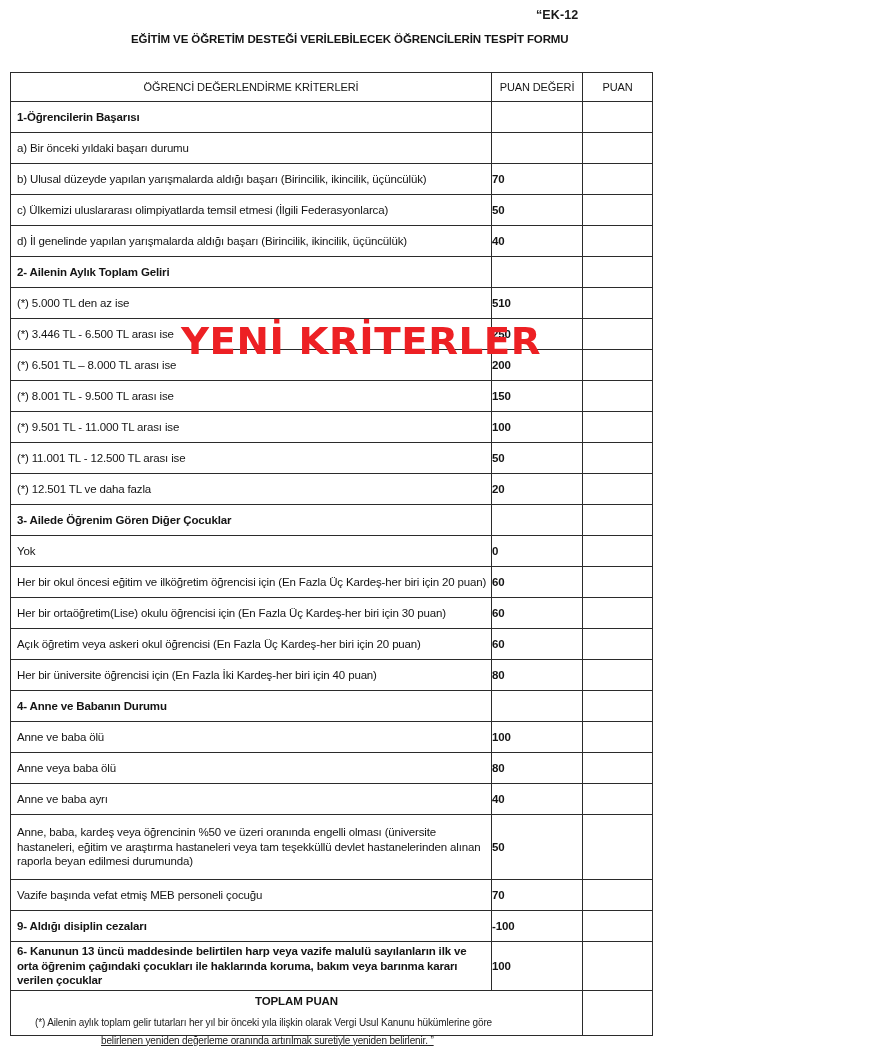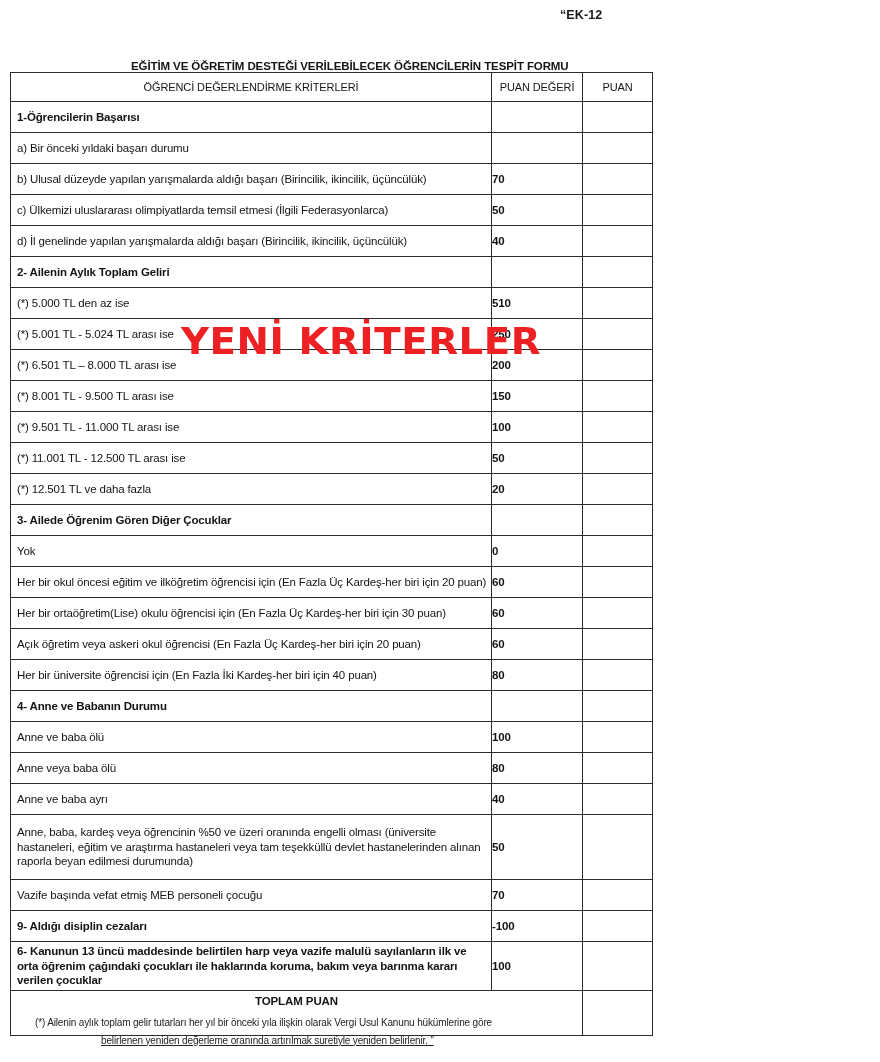--- a/index.html
+++ b/index.html
@@ -20,32 +20,32 @@
   .page {
     position: relative;
     width: 880px;
     height: 1062px;
   }
 
   
   .ek-label {
     position: absolute;
     top: 8px;
-    left: 560px;
+    left: 536px;
     font-size: 12.5px;
     font-weight: bold;
     letter-spacing: 0.1px;
     color: #1a1a1a;
     white-space: nowrap;
   }
 
   
   .doc-title {
     position: absolute;
-    top: 60px;
+    top: 33px;
     left: 131px;
     font-size: 11.5px;
     font-weight: bold;
     letter-spacing: -0.1px;
     color: #151515;
     white-space: nowrap;
   }
 
   
   .tbl-wrap {
@@ -199,21 +199,21 @@
             <td class="crit">2- Ailenin Aylık Toplam Geliri</td>
             <td class="val"></td>
             <td class="puan"></td>
           </tr>
           <tr class="datarow">
             <td class="crit">(*) 5.000 TL den az ise</td>
             <td class="val">510</td>
             <td class="puan"></td>
           </tr>
           <tr class="datarow">
-            <td class="crit">(*) 5.001 TL - 5.024 TL arası ise</td>
+            <td class="crit">(*) 3.446 TL - 6.500 TL arası ise</td>
             <td class="val">250</td>
             <td class="puan"></td>
           </tr>
           <tr class="datarow">
             <td class="crit">(*) 6.501 TL – 8.000 TL arası ise</td>
             <td class="val">200</td>
             <td class="puan"></td>
           </tr>
           <tr class="datarow">
             <td class="crit">(*) 8.001 TL - 9.500 TL arası ise</td>

